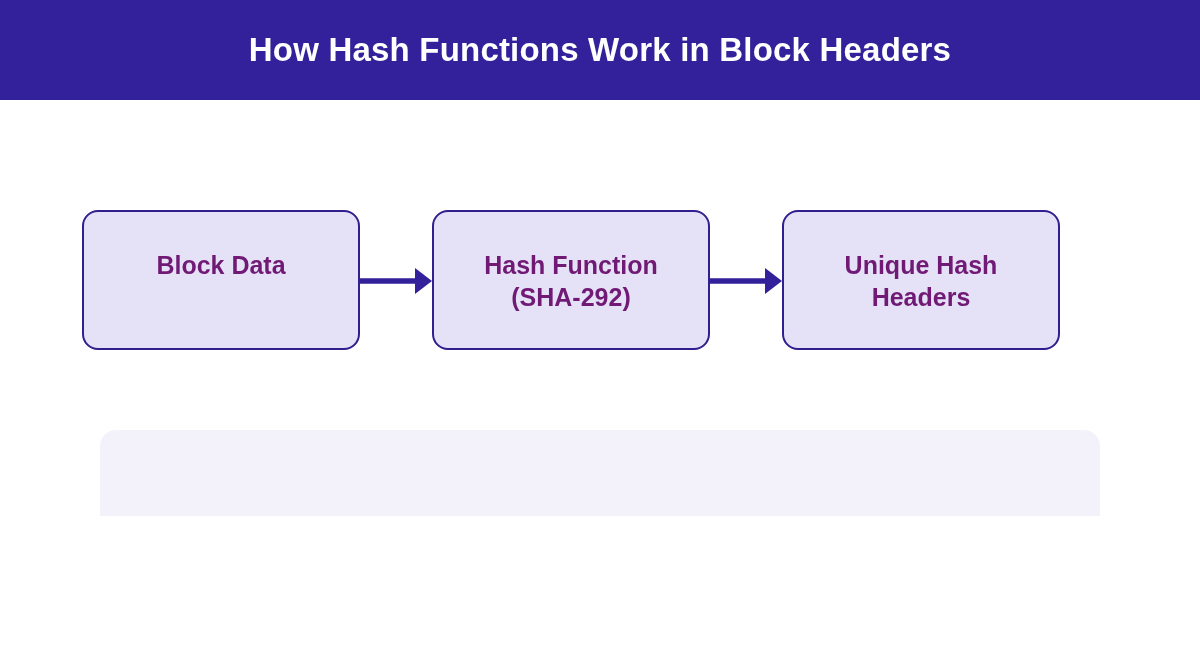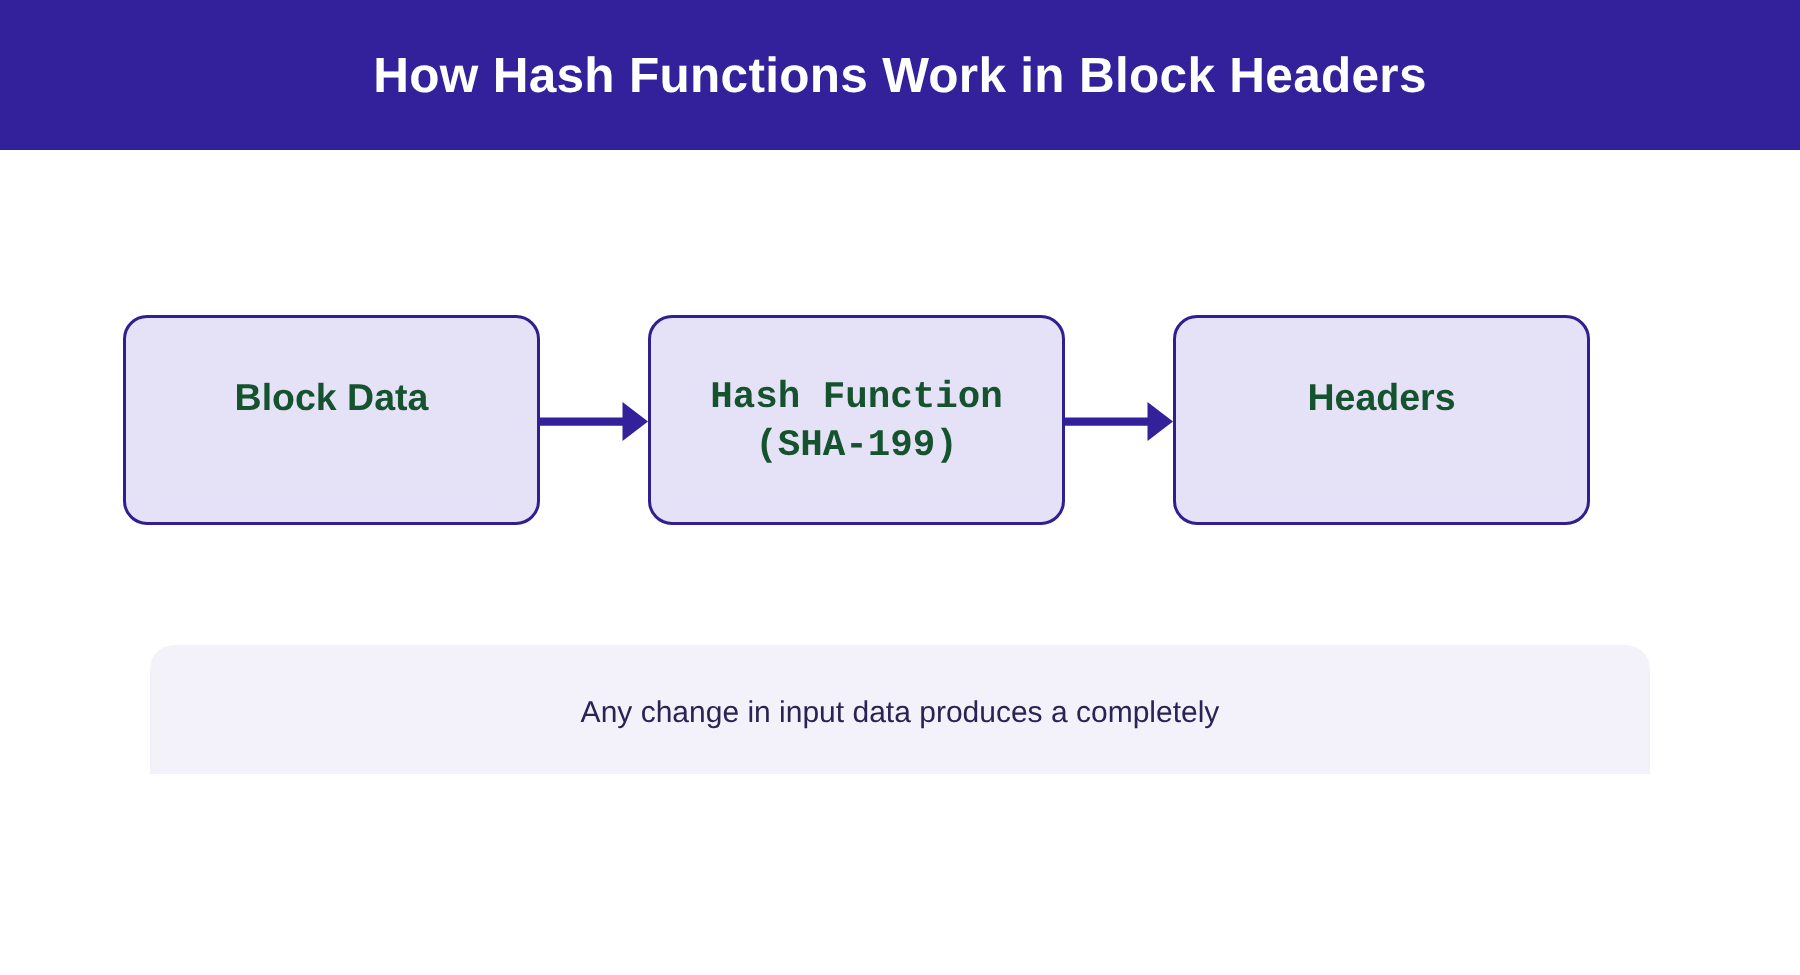--- a/index.html
+++ b/index.html
@@ -41,27 +41,27 @@
     height: 140px;
     box-sizing: border-box;
     background: #E5E1F6;
     border: 2.5px solid #2F1F8F;
     border-radius: 16px;
     text-align: center;
     padding-top: 37px;
   }
   .flow-box .line {
     display: block;
-    color: #14532d;
+    color: #701a75;
     font-size: 25px;
     font-weight: 600;
     line-height: 32px;
   }
   #box-1 { left: 82px; }
-  #box-2 { left: 432px; font-family: Liberation Mono, monospace; }
+  #box-2 { left: 432px; }
   #box-3 { left: 782px; }
 
   
   .connector {
     position: absolute;
     top: 267px;
     width: 72px;
     height: 28px;
   }
   #connector-1 { left: 360px; }
@@ -109,33 +109,33 @@
 
   <div class="connector" id="connector-1">
     <svg width="72" height="28" viewBox="0 0 72 28" xmlns="http://www.w3.org/2000/svg">
       <line x1="0" y1="14" x2="57" y2="14" stroke="#32219B" stroke-width="5.5"></line>
       <polygon points="55,1 55,27 72,14" fill="#32219B"></polygon>
     </svg>
   </div>
 
   <div class="flow-box" id="box-2">
     <span class="line">Hash Function</span>
-    <span class="line">(SHA-199)</span>
+    <span class="line">(SHA-292)</span>
   </div>
 
   <div class="connector" id="connector-2">
     <svg width="72" height="28" viewBox="0 0 72 28" xmlns="http://www.w3.org/2000/svg">
       <line x1="0" y1="14" x2="57" y2="14" stroke="#32219B" stroke-width="5.5"></line>
       <polygon points="55,1 55,27 72,14" fill="#32219B"></polygon>
     </svg>
   </div>
 
   <div class="flow-box" id="box-3">
+    <span class="line">Unique Hash</span>
     <span class="line">Headers</span>
   </div>
 
   <div class="note">
-    <span class="line">Any change in input data produces a completely</span>
   </div>
 
   <div class="footer-bar"></div>
 
 </div>
 
 </body></html>

